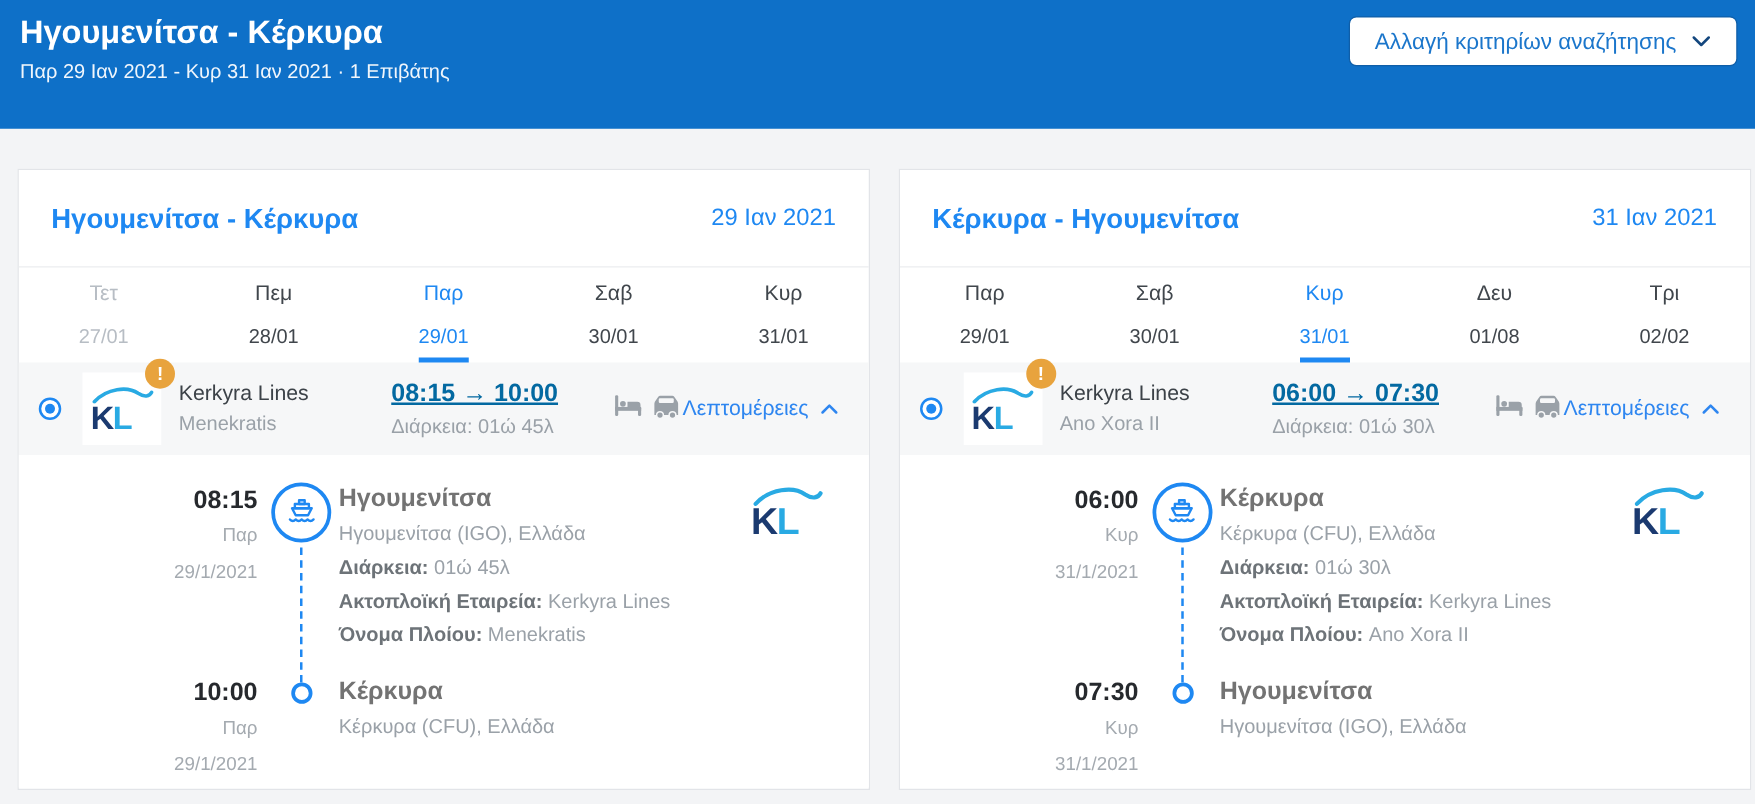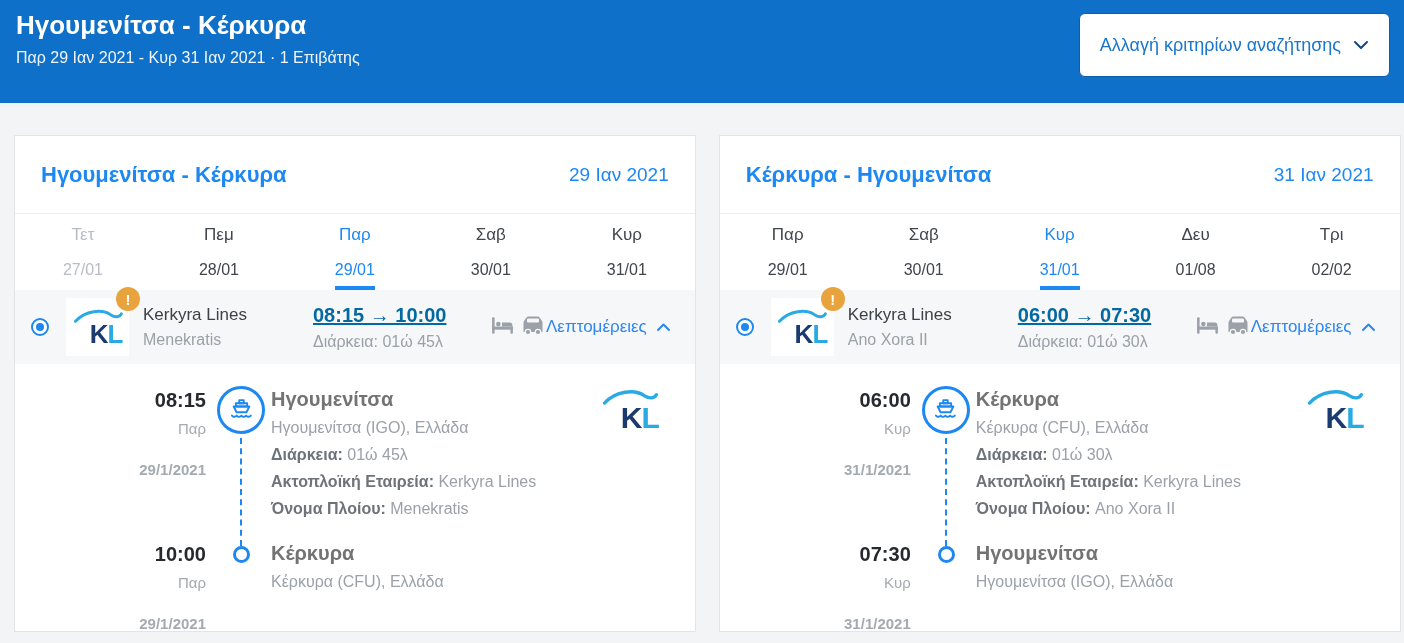--- a/index.html
+++ b/index.html
@@ -3,21 +3,21 @@
 <meta charset="utf-8">
 <style>
   * { margin:0; padding:0; box-sizing:border-box; }
   html,body { width:1404px; height:643px; overflow:hidden; }
   body { background:#f3f4f6; font-family:"Liberation Sans","DejaVu Sans",sans-serif; position:relative; }
 
   
   .app-header { height:103px; background:#0e70c8; padding:9px 16px; position:relative; }
   .app-title { color:#ffffff; font-size:26px; font-weight:700; line-height:1.25; }
   .app-subtitle { color:#f0f6fc; font-size:16px; margin-top:7px; }
-  .change-btn { position:absolute; top:13px; right:14px; height:64px; background:#ffffff;
+  .change-btn { position:absolute; top:13px; right:14px; height:40px; background:#ffffff;
                 border:1px solid #0f5ea8; border-radius:6px; padding:0 20px; display:flex;
                 align-items:center; gap:12px; color:#1b76cb; font-size:18px; cursor:pointer; }
   .chev-svg { display:block; }
 
   
   .cards { position:absolute; top:135px; left:14px; right:14px; display:flex; gap:23px; }
   .card { flex:1; background:#ffffff; border:1px solid #e2e4e8; height:497px; position:relative; }
 
   .card-header { height:78px; border-bottom:1px solid #ebedef; display:flex; align-items:center;
                  justify-content:space-between; padding:0 26px; }
@@ -38,21 +38,21 @@
   .summary { height:74px; background:#f6f7f8; display:flex; align-items:center; padding:0 24px 0 16px; }
   .radio { width:18px; height:18px; border:2px solid #1e88f2; border-radius:50%; background:#fff;
            position:relative; flex:none; cursor:pointer; }
   .radio::after { content:""; position:absolute; left:3px; top:3px; width:8px; height:8px;
                   border-radius:50%; background:#1e88f2; }
   .logo-box { width:63px; height:58px; background:#ffffff; margin-left:17px; position:relative;
               display:flex; flex-direction:column; align-items:center; justify-content:center; flex:none; }
   .warn-badge { position:absolute; top:-11px; right:-11px; width:24px; height:24px; border-radius:50%;
                 background:#e8a33d; color:#fff; font-size:15px; font-weight:700; display:flex;
                 align-items:center; justify-content:center; }
-  .kl-logo { display:flex; flex-direction:column; align-items:flex-end; }
+  .kl-logo { display:flex; flex-direction:column; align-items:flex-start; }
   .kl-wave { width:50px; height:15px; }
   .kl-letters { font-size:26px; font-weight:800; line-height:1; letter-spacing:-1px; margin-top:-2px; }
   .kl-k { color:#1b3a70; } .kl-l { color:#29aae3; }
   .kl-large .kl-wave { width:58px; height:17px; }
   .kl-large .kl-letters { font-size:30px; }
 
   .op-col { margin-left:14px; width:170px; }
   .op-name { font-size:17px; color:#3c4248; }
   .ship-name { font-size:16px; color:#9aa1a8; margin-top:6px; }
   .time-col { width:165px; }
@@ -61,21 +61,21 @@
   .amenities { display:flex; align-items:center; gap:5px; margin-left:12px; }
   .details-link { margin-left:auto; display:flex; align-items:center; gap:9px; color:#2e86f0;
                   font-size:17px; cursor:pointer; white-space:nowrap; }
 
   
   .expanded { position:relative; height:266px; background:#fff; }
   .time-block { position:absolute; left:0; width:191px; text-align:right; }
   .time-block.dep { top:25px; } .time-block.arr { top:179px; }
   .t-big  { font-size:20px; font-weight:700; color:#26292d; }
   .t-day  { font-size:15px; color:#a4aab0; margin-top:8px; }
-  .t-date { font-size:15px; color:#a4aab0; margin-top:24px;font-weight:bold; }
+  .t-date { font-size:15px; color:#a4aab0; margin-top:12px; }
 
   .ship-circle { position:absolute; left:202px; top:22px; width:48px; height:48px; border-radius:50%;
                  border:3px solid #1e88f2; background:#fff; display:flex; align-items:center;
                  justify-content:center; }
   .dash-line { position:absolute; left:225px; top:74px; height:108px; border-left:2px dashed #1e88f2; }
   .arr-dot { position:absolute; left:218px; top:182px; width:17px; height:17px; border:3px solid #1e88f2;
              border-radius:50%; background:#fff; }
 
   .leg-info { position:absolute; left:256px; }
   .leg-info.dep { top:24px; } .leg-info.arr { top:178px; }

